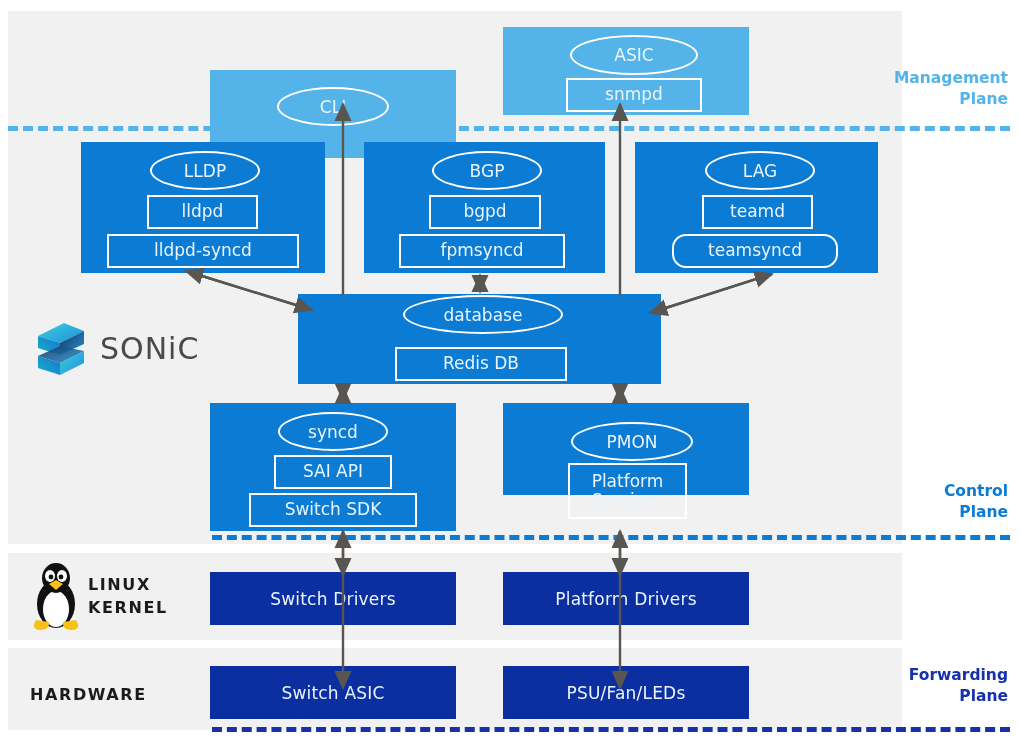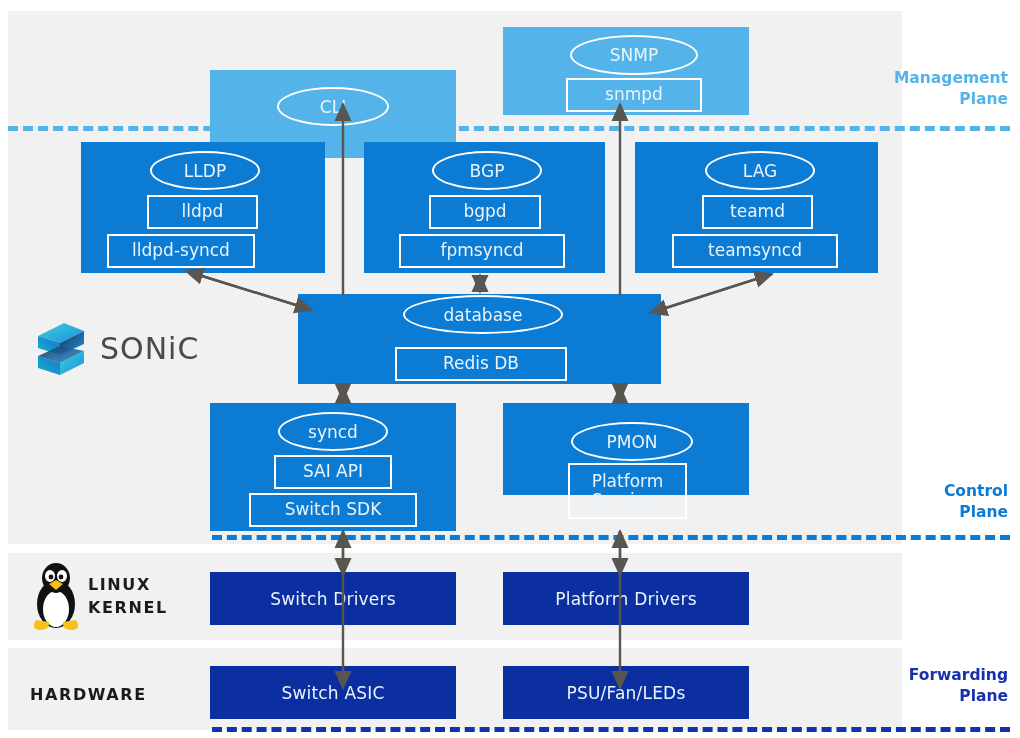--- a/index.html
+++ b/index.html
@@ -111,42 +111,42 @@
 
   <div class="panel" style="left:8px; top:11px; width:894px; height:533px;"></div>
   <div class="panel" style="left:8px; top:553px; width:894px; height:87px;"></div>
   <div class="panel" style="left:8px; top:648px; width:894px; height:82px;"></div>
 
   <div class="box mgmt-box" style="left:210px; top:27px; width:246px; height:88px;margin-top:43px;">
     <div class="ellipse" style="left:67px; top:17px; width:112px; height:39px;">CLI</div>
   </div>
 
   <div class="box mgmt-box" style="left:503px; top:27px; width:246px; height:88px;">
-    <div class="ellipse" style="left:67px; top:8px; width:128px; height:40px;">SNMP</div>
+    <div class="ellipse" style="left:67px; top:8px; width:128px; height:40px;">ASIC</div>
     <div class="inner-rect" style="left:63px; top:51px; width:136px; height:34px;">snmpd</div>
   </div>
 
   <div class="dash" style="left:8px; top:126px; width:1002px; border-top-color:#54b4ea;"></div>
 
   <div class="box ctrl-box" style="left:81px; top:142px; width:244px; height:131px;">
     <div class="ellipse" style="left:69px; top:9px; width:110px; height:39px;">LLDP</div>
     <div class="inner-rect" style="left:66px; top:53px; width:111px; height:34px;">lldpd</div>
-    <div class="inner-rect" style="left:26px; top:92px; width:148px; height:34px;">lldpd-syncd</div>
+    <div class="inner-rect" style="left:26px; top:92px; width:192px; height:34px;">lldpd-syncd</div>
   </div>
 
   <div class="box ctrl-box" style="left:364px; top:142px; width:241px; height:131px;">
     <div class="ellipse" style="left:68px; top:9px; width:110px; height:39px;">BGP</div>
     <div class="inner-rect" style="left:65px; top:53px; width:112px; height:34px;">bgpd</div>
     <div class="inner-rect" style="left:35px; top:92px; width:166px; height:34px;">fpmsyncd</div>
   </div>
 
   <div class="box ctrl-box" style="left:635px; top:142px; width:243px; height:131px;padding-left:11px;">
     <div class="ellipse" style="left:70px; top:9px; width:110px; height:39px;">LAG</div>
     <div class="inner-rect" style="left:67px; top:53px; width:111px; height:34px;">teamd</div>
-    <div class="inner-rect" style="left:37px; top:92px; width:166px; height:34px;">teamsyncd</div>
+    <div class="inner-rect" style="left:37px; top:92px; width:166px; height:34px;border-radius:14px;">teamsyncd</div>
   </div>
 
   <div class="box ctrl-box" style="left:298px; top:294px; width:363px; height:90px;">
     <div class="ellipse" style="left:105px; top:1px; width:160px; height:39px;">database</div>
     <div class="inner-rect" style="left:97px; top:53px; width:172px; height:34px;">Redis DB</div>
   </div>
 
   <div class="box ctrl-box" style="left:210px; top:403px; width:246px; height:128px;">
     <div class="ellipse" style="left:68px; top:9px; width:110px; height:39px;">syncd</div>
     <div class="inner-rect" style="left:64px; top:52px; width:118px; height:34px;">SAI API</div>

